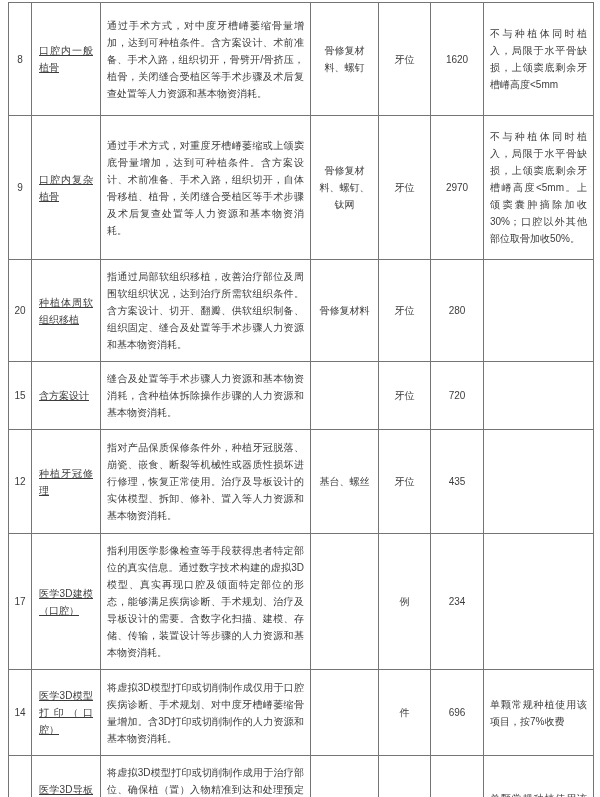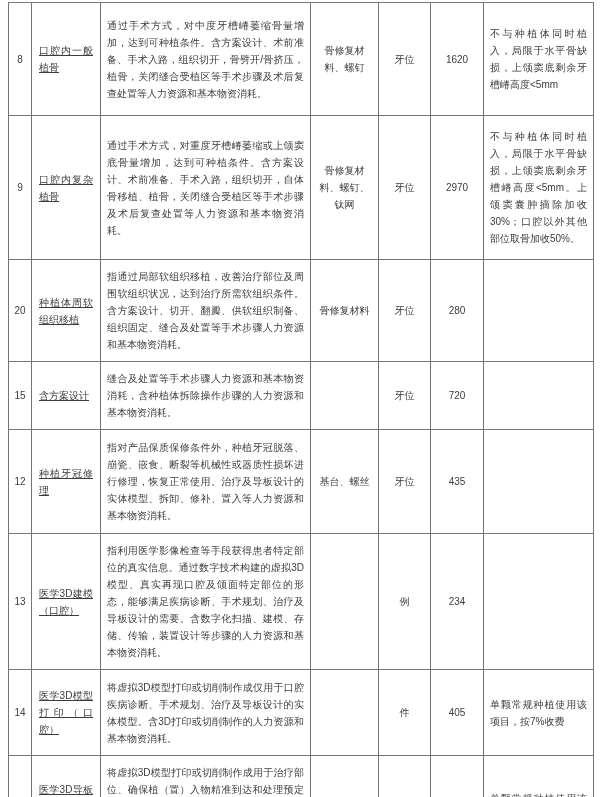--- a/index.html
+++ b/index.html
@@ -119,35 +119,35 @@
       <tr class="r12">
         <td class="c-no">12</td>
         <td class="c-name">种植牙冠修理</td>
         <td class="c-desc">指对产品保质保修条件外，种植牙冠脱落、崩瓷、嵌食、断裂等机械性或器质性损坏进行修理，恢复正常使用。治疗及导板设计的实体模型、拆卸、修补、置入等人力资源和基本物资消耗。</td>
         <td class="c-mat">基台、螺丝</td>
         <td class="c-unit">牙位</td>
         <td class="c-price">435</td>
         <td class="c-notes"></td>
       </tr>
       <tr class="r13">
-        <td class="c-no">13</td>
+        <td class="c-no">17</td>
         <td class="c-name">医学3D建模（口腔）</td>
         <td class="c-desc">指利用医学影像检查等手段获得患者特定部位的真实信息。通过数字技术构建的虚拟3D模型、真实再现口腔及颌面特定部位的形态，能够满足疾病诊断、手术规划、治疗及导板设计的需要。含数字化扫描、建模、存储、传输，装置设计等步骤的人力资源和基本物资消耗。</td>
         <td class="c-mat"></td>
         <td class="c-unit">例</td>
         <td class="c-price">234</td>
         <td class="c-notes"></td>
       </tr>
       <tr class="r14">
         <td class="c-no">14</td>
         <td class="c-name">医学3D模型打印（口腔）</td>
-        <td class="c-desc">将虚拟3D模型打印或切削制作成仅用于口腔疾病诊断、手术规划、治疗及导板设计的实体模型。含3D打印或切削制作的人力资源和基本物资消耗。</td>
+        <td class="c-desc">将虚拟3D模型打印或切削制作成仅用于口腔疾病诊断、手术规划、对中度牙槽嵴萎缩骨量增加。含3D打印或切削制作的人力资源和基本物资消耗。</td>
         <td class="c-mat"></td>
         <td class="c-unit">件</td>
-        <td class="c-price">405</td>
+        <td class="c-price">696</td>
         <td class="c-notes">单颗常规种植使用该项目，按7%收费</td>
       </tr>
       <tr class="r15">
         <td class="c-no">15</td>
         <td class="c-name">医学3D导板打印（口腔）</td>
         <td class="c-desc">将虚拟3D模型打印或切削制作成用于治疗部位、确保植（置）入物精准到达和处理预定位置的实物模板或手术操作对治疗部位进行精确处理。含3D打印或切削制作的人力资源和基本物资消耗。</td>
         <td class="c-mat"></td>
         <td class="c-unit">件</td>
         <td class="c-price">1251</td>
         <td class="c-notes">单颗常规种植使用该项目，按7%收费</td>

